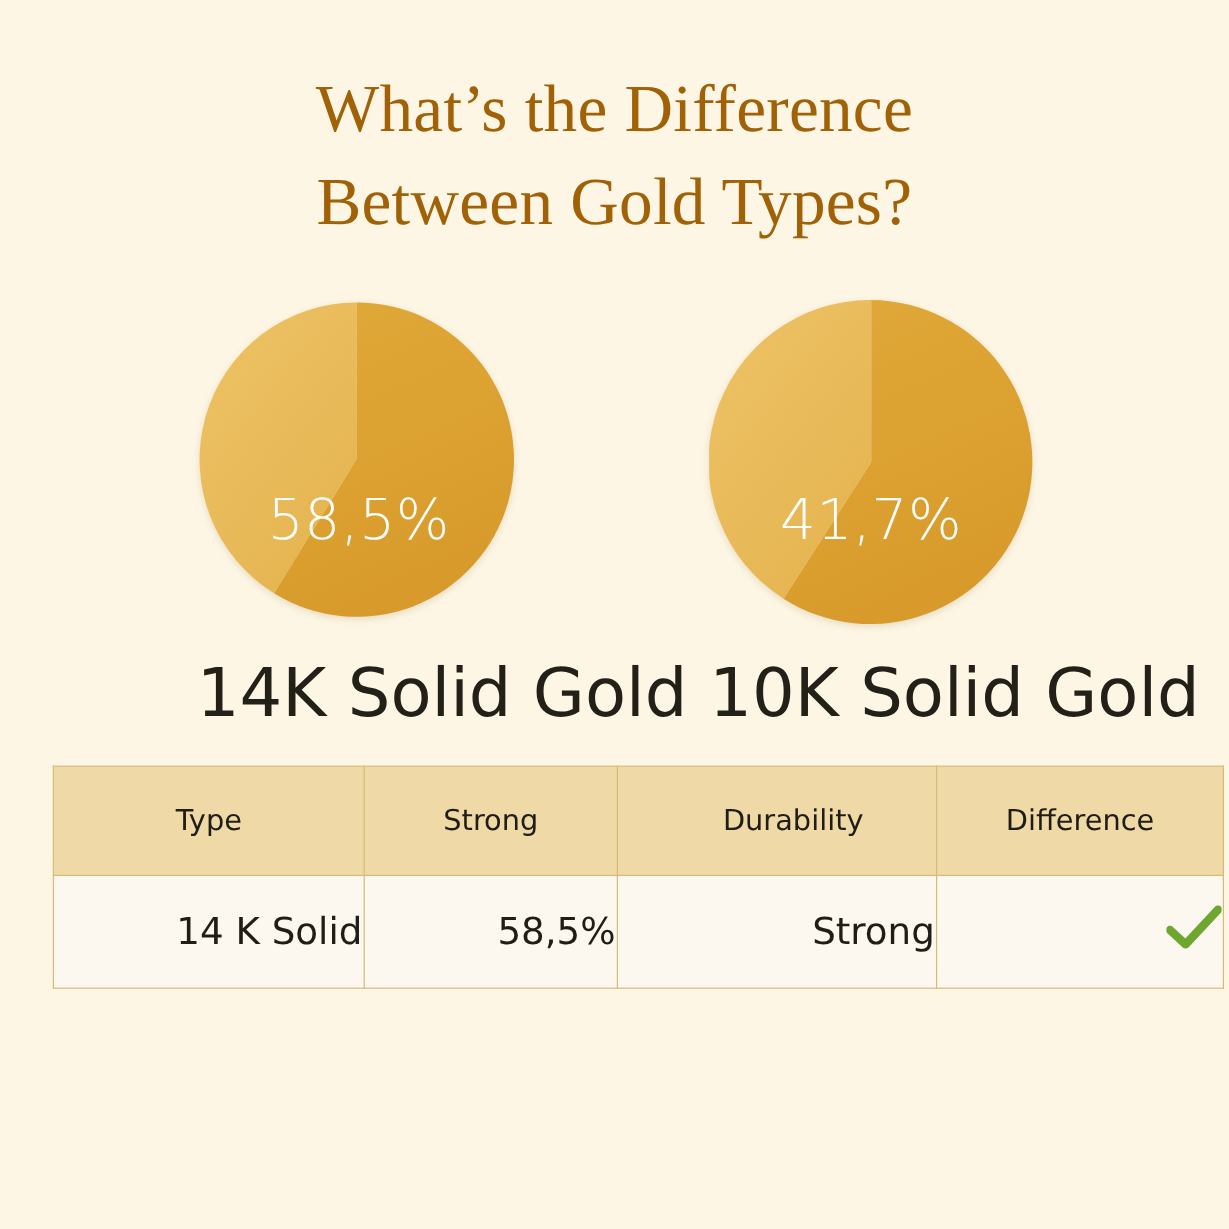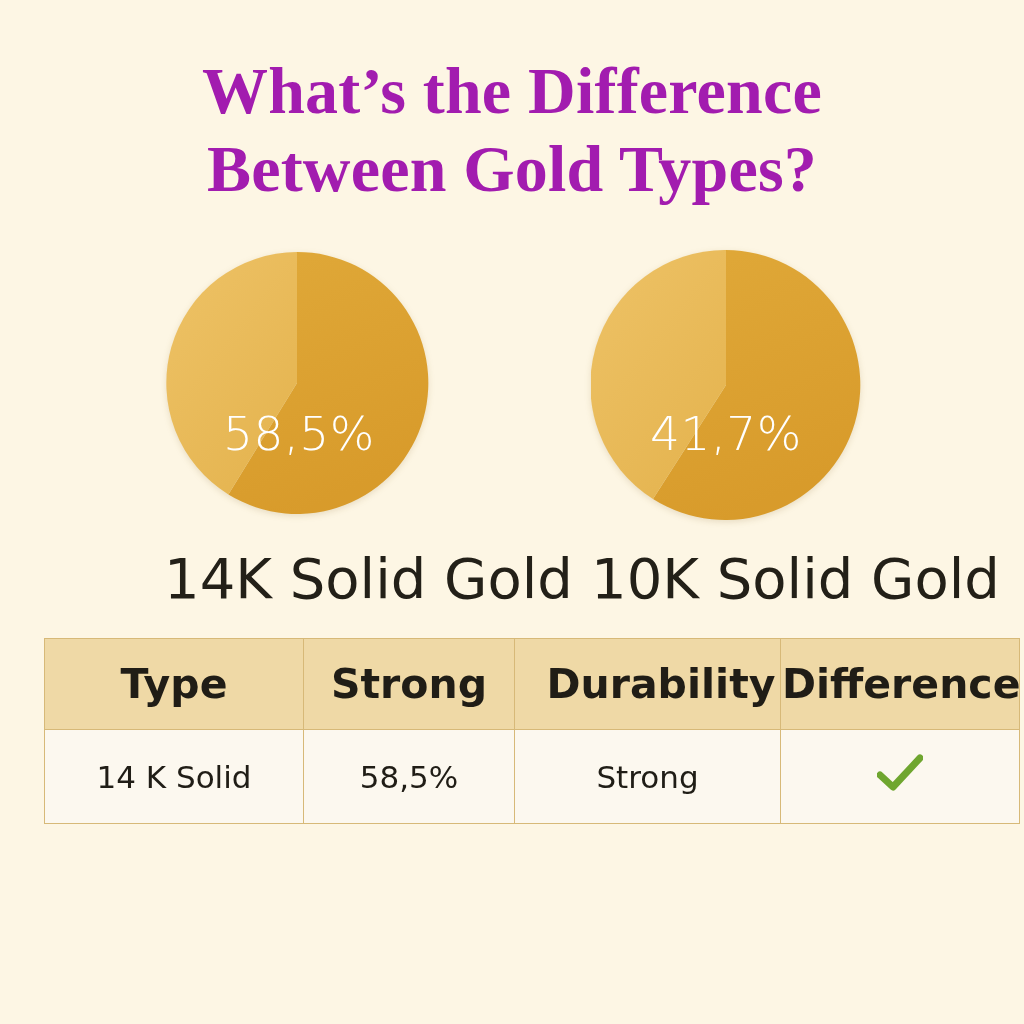--- a/index.html
+++ b/index.html
@@ -18,25 +18,25 @@
   
   .title-block {
     position: absolute;
     left: 0;
     top: 52px;
     width: 1024px;
     text-align: center;
   }
   .title-line {
     font-family: "Liberation Serif", "DejaVu Serif", serif;
-    font-weight: bold;
-    font-size: 66px;
+    font-weight: normal;
+    font-size: 56px;
     line-height: 78px;
     letter-spacing: 0.2px;
-    color: #a21caf;
+    color: #a16207;
     white-space: nowrap;
   }
 
   
   .pies {
     position: absolute;
     left: 0;
     top: 250px;
     width: 1024px;
     height: 350px;
@@ -98,28 +98,29 @@
   }
   .table th, .table td {
     border: 1px solid #D7B978;
     text-align: center;
     font-family: "DejaVu Sans", "Liberation Sans", sans-serif;
     color: #201D16;
   }
   .table thead th {
     background: #EFD9A6;
     height: 88px;
-    font-size: 41px;
-    font-weight: 700;
+    font-size: 24px;
+    font-weight: 400;
   }
   .table tbody td {
     background: #FCF8EF;
     height: 91px;
     font-size: 31px;
     font-weight: 400;
+    text-align: right;
   }
   .col-type      { width: 256px; }
   .col-purity    { width: 208px; }
   .col-durability{ width: 236px; padding-left: 28px; }
   .col-water     { width: 236px; }
 
   .check {
     display: inline-block;
     line-height: 1;
   }

